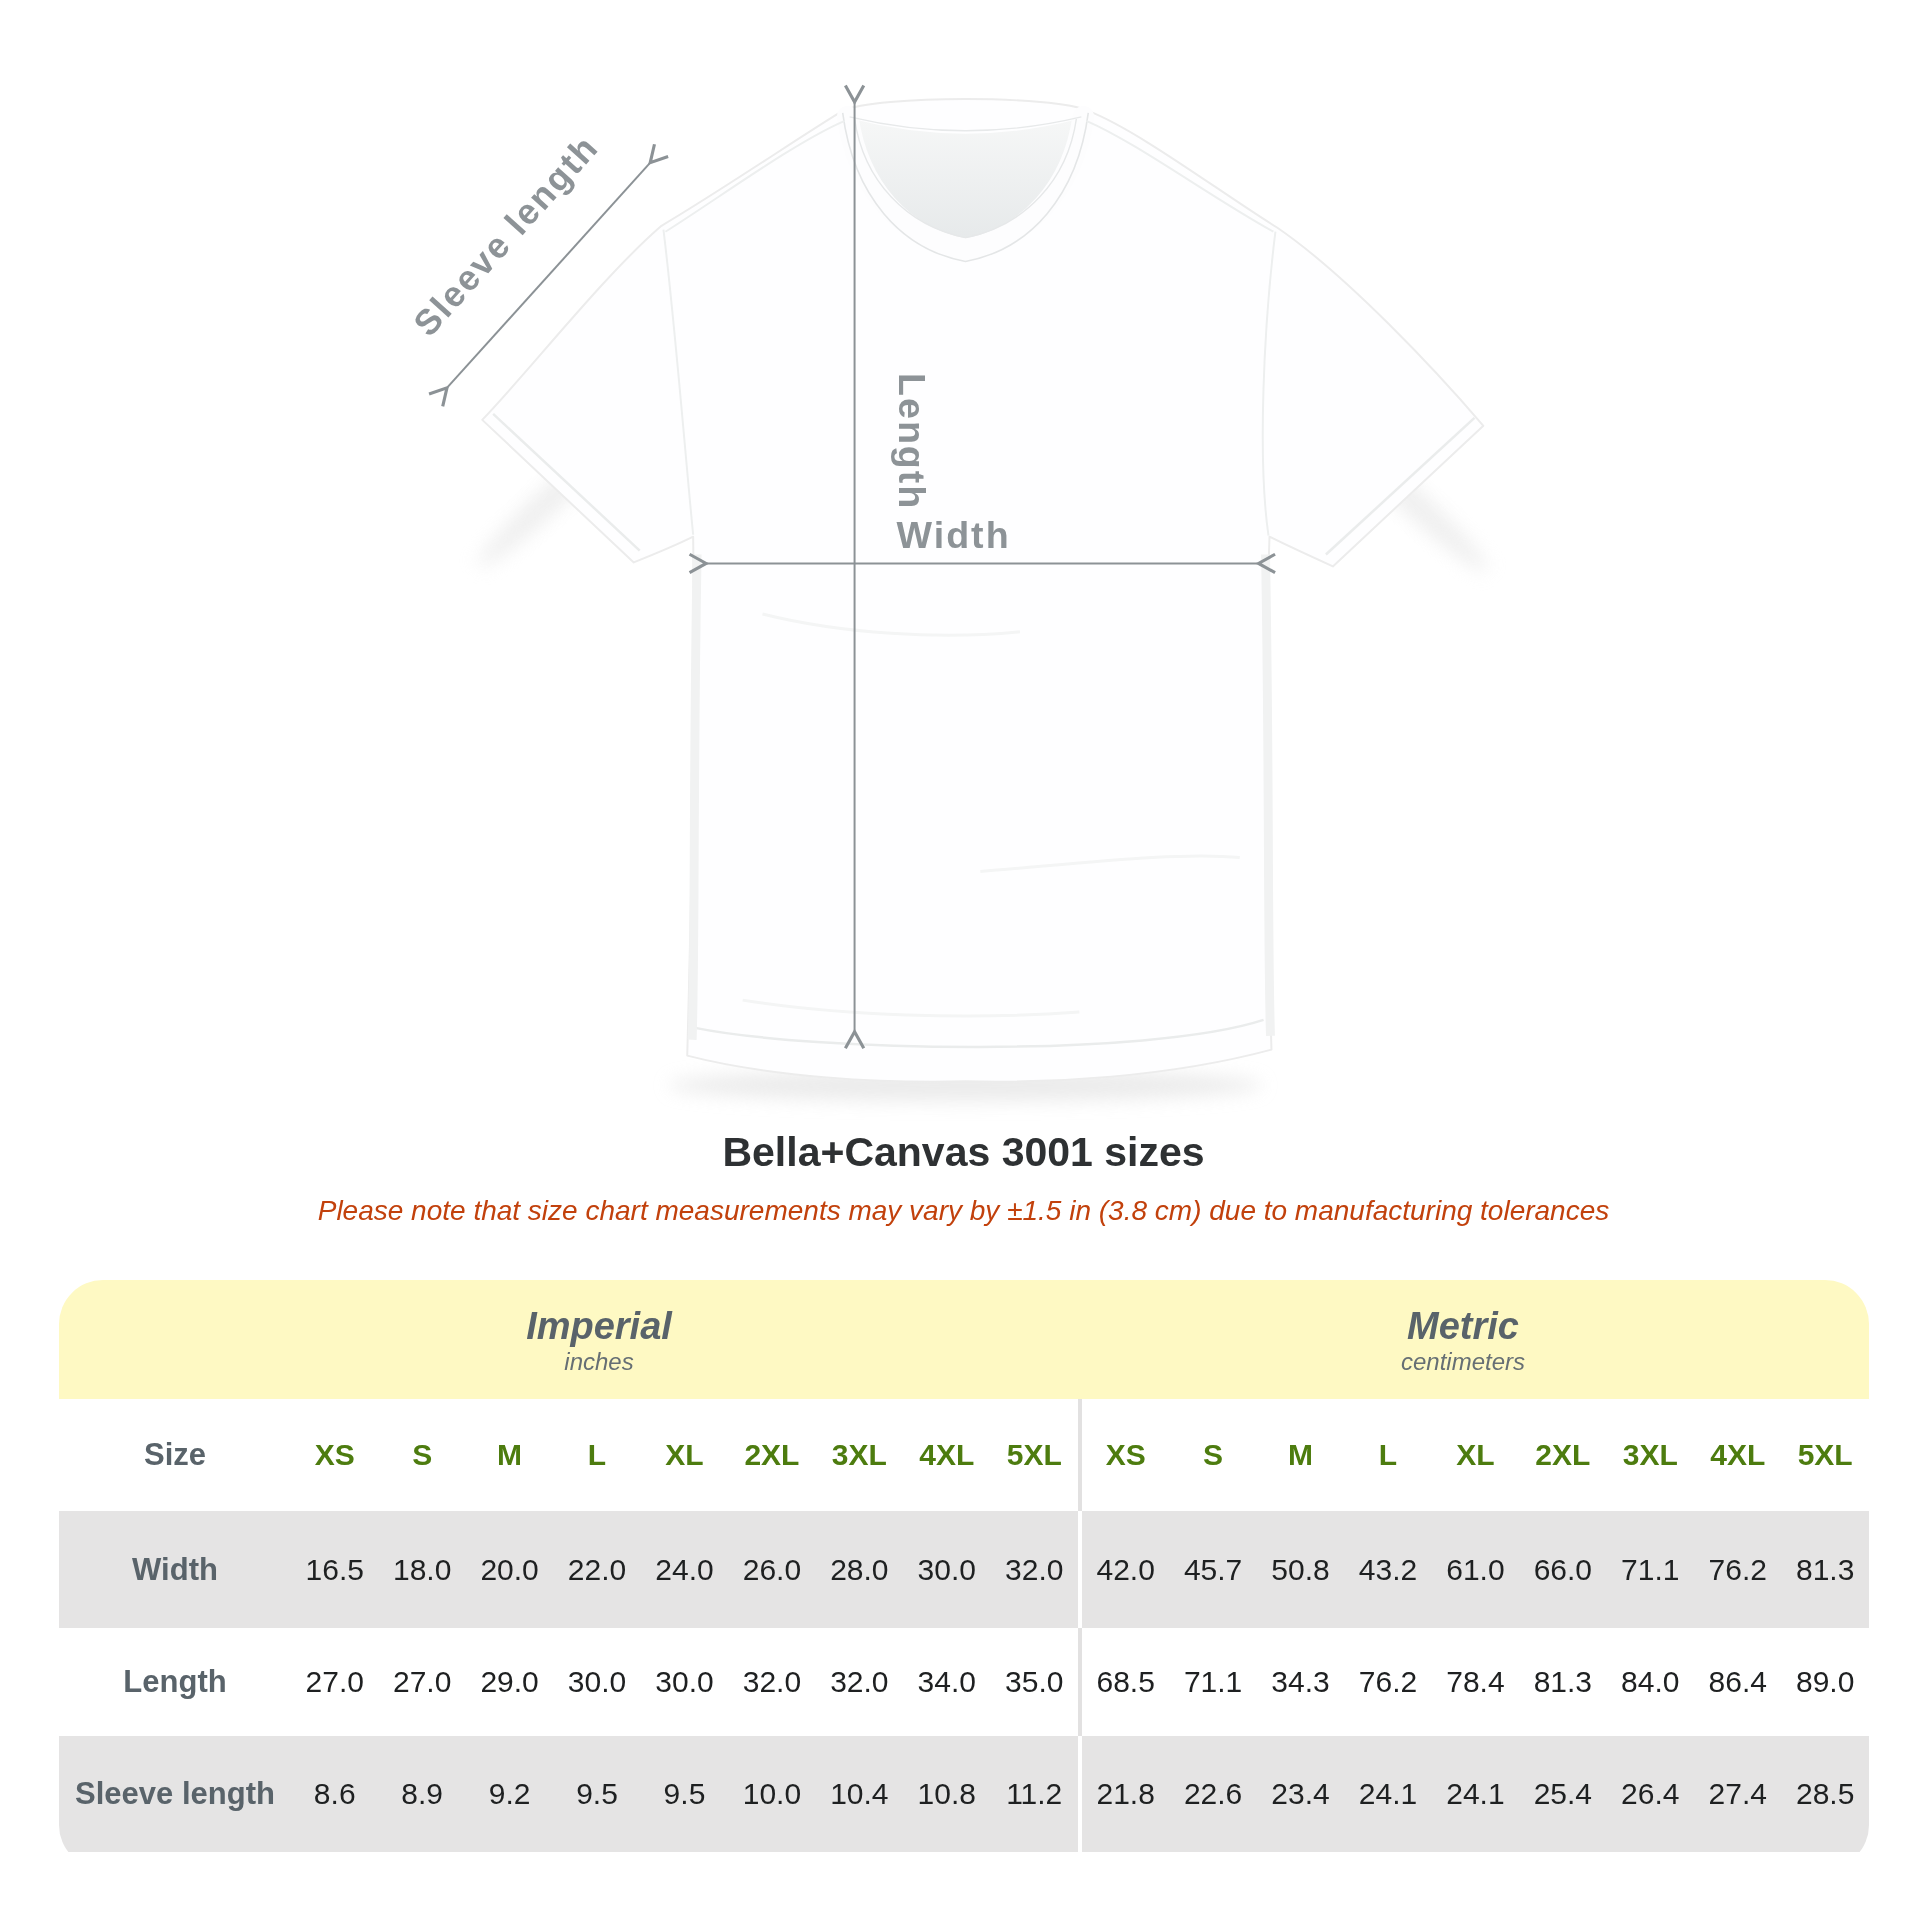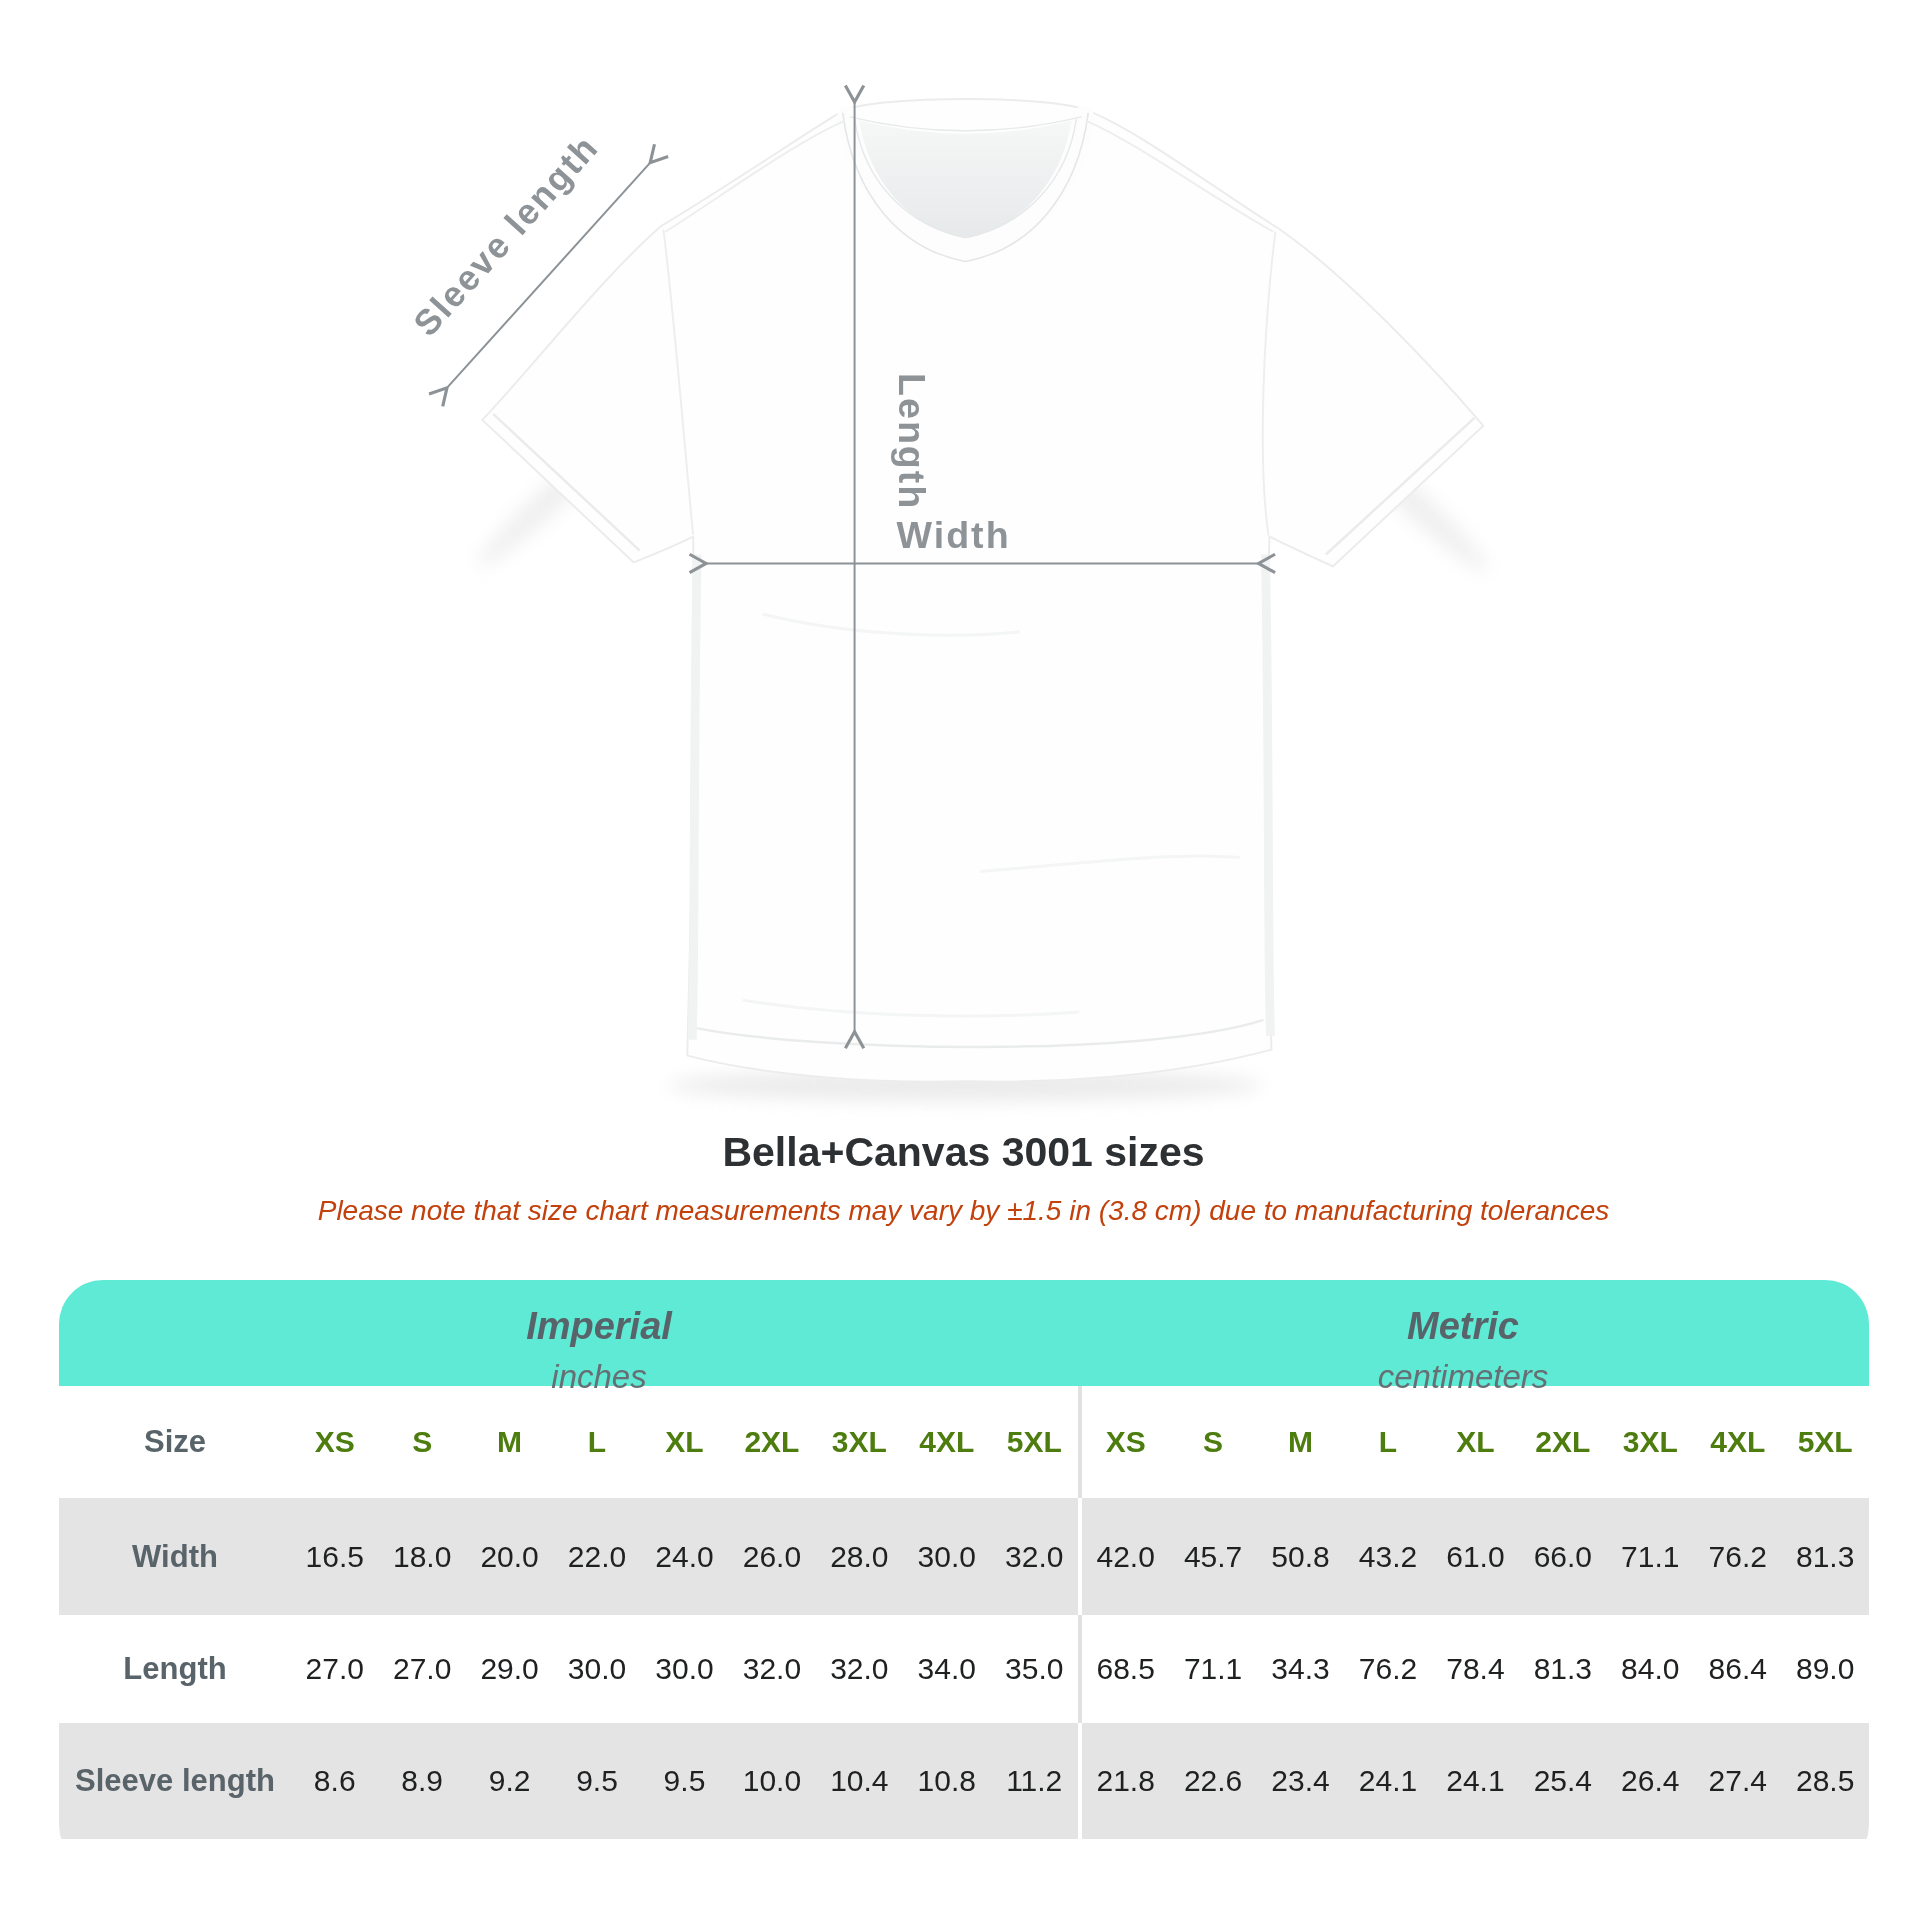--- a/index.html
+++ b/index.html
@@ -14,26 +14,26 @@
     font-size:41px;font-weight:700;color:#2e3133;
   }
   .page-subtitle{
     position:absolute;left:0;top:1195px;width:100%;text-align:center;
     font-size:28px;font-style:italic;color:#c2410c;
   }
   .size-table{
     position:absolute;left:59px;top:1280px;width:1810px;height:589px;
     border-radius:44px;overflow:hidden;
   }
-  .unit-row{position:relative;height:106px;background:#5eead4}
+  .unit-row{position:relative;height:119px;background:#fef9c3}
   .unit{position:absolute;top:25px;transform:translateX(-50%);text-align:center;white-space:nowrap}
   .unit-imperial{left:540px}
   .unit-metric{left:1404px}
   .unit-name{font-size:38px;font-weight:700;font-style:italic;color:#59636a}
-  .unit-sub{font-size:33px;font-style:italic;color:#666f74;margin-top:10px}
+  .unit-sub{font-size:24px;font-style:italic;color:#666f74;}
   .trow{display:flex;}
   .trow .lcell{
     flex:0 0 232px;display:flex;align-items:center;justify-content:center;
     font-weight:700;font-size:31px;color:#59636a;
   }
   .trow .cell{
     flex:1 1 0;display:flex;align-items:center;justify-content:center;
     font-size:30px;color:#1e2021;
   }
   .msep{margin-left:4px}

